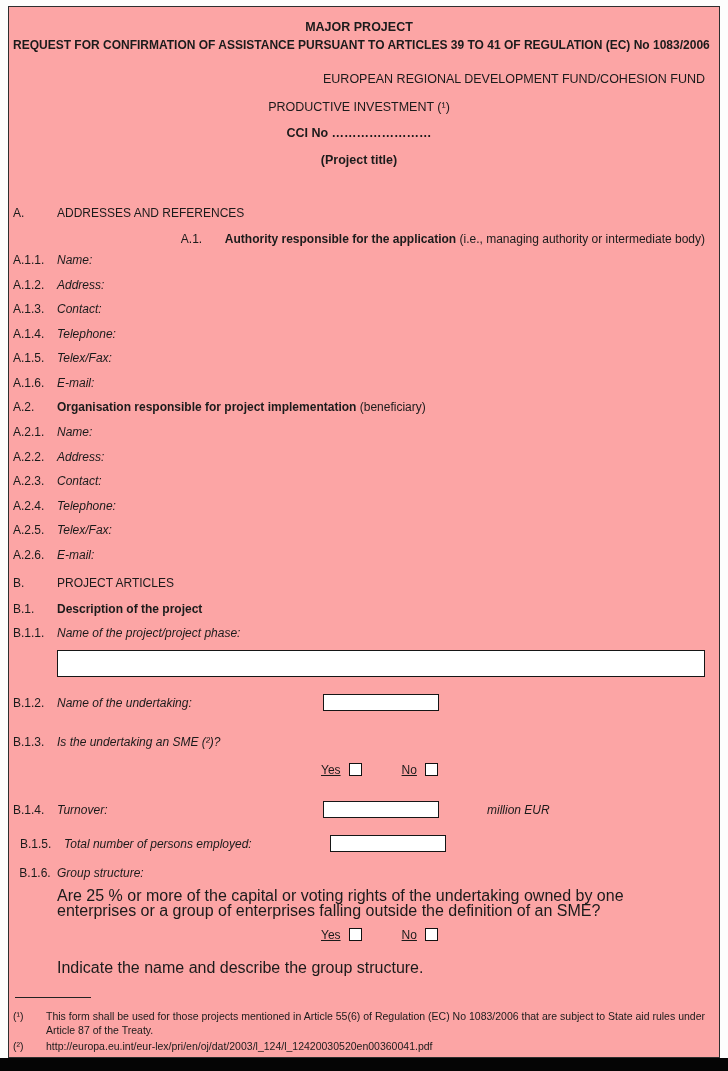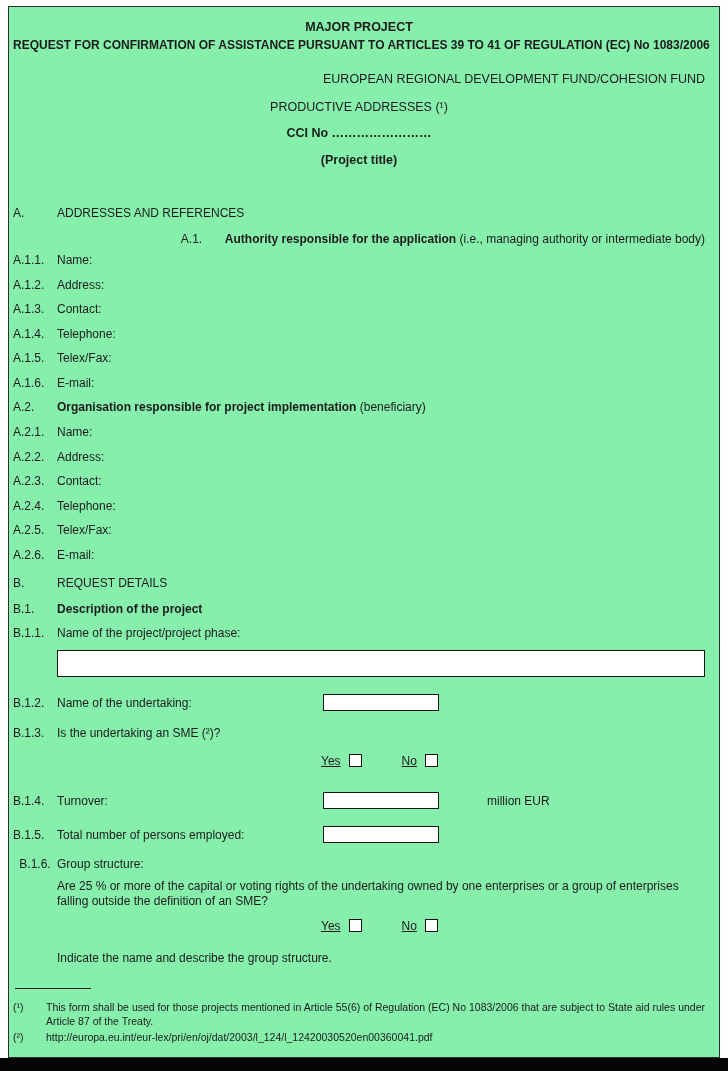--- a/index.html
+++ b/index.html
@@ -2,66 +2,66 @@
 <html><head>
 <meta charset="utf-8">
 <style>
   html,body{margin:0;padding:0;}
   body{
     width:728px;height:1071px;background:#fdfdfc;position:relative;overflow:hidden;
     font-family:"Liberation Sans",sans-serif;color:#1b1b1b;
   }
   .frame{
     position:absolute;left:8px;top:6px;right:8px;bottom:13px;
-    border:1px solid #2e2e2e;background:#86efac;
+    border:1px solid #2e2e2e;background:#fca5a5;
   }
   .content{padding:13px 14px 0 4px;}
   .center{text-align:center;}
   .b{font-weight:bold;}
-  .it{}
+  .it{font-style:italic;}
   .hdr div{line-height:15px;font-size:12.5px;}
   .t2{font-size:12px !important;white-space:nowrap;}
   .row{display:flex;font-size:12px;line-height:14px;margin-bottom:10.5px;}
-  .row.inp{align-items:center;margin-bottom:15px;}
+  .row.inp{align-items:center;margin-bottom:24px;}
   .num{flex:0 0 44px;}
   .lbl266{flex:0 0 266px;}
   .box{
     border:1.5px solid #161616;background:#fff;height:17px;width:116px;
     font:12px "Liberation Sans",sans-serif;padding:0 3px;outline:none;box-sizing:border-box;
   }
   .bigbox{
     display:block;border:1.5px solid #161616;background:#fff;height:27px;
     margin:0 0 17px 44px;width:656px;max-width:calc(100% - 44px);
     font:12px "Liberation Sans",sans-serif;padding:0 4px;outline:none;box-sizing:border-box;
   }
   .cbrow{display:flex;align-items:flex-start;font-size:12px;line-height:14px;text-decoration:underline;}
   .cb{
     appearance:none;-webkit-appearance:none;width:13px;height:13px;
     border:1.5px solid #111;background:#fff;margin:0 0 0 8px;outline:none;
   }
   .cb-no{margin-left:40px;}
-  .para{margin:0 8px 10px 44px;font-size:12px;line-height:15px;}
+  .para{margin:0 8px 10px 44px;font-size:16px;line-height:15px;}
   .unit{margin-left:48px;}
   .fnsep{width:76px;border-top:1px solid #222;margin:22px 0 12px 2px;height:0;}
   .fnrow{display:flex;font-size:10.5px;line-height:13.5px;margin-bottom:3px;}
   .fnmark{flex:0 0 33px;}
   .just{text-align:justify;flex:1;}
   .bottom-bar{position:absolute;left:0;right:0;bottom:0;height:13px;background:#050505;}
 </style>
 </head>
 <body>
 
 <div class="frame">
   <div class="content">
 
     <div class="hdr center">
       <div class="b">MAJOR PROJECT</div>
       <div class="b t2" style="margin-top:3px;">REQUEST FOR CONFIRMATION OF ASSISTANCE PURSUANT TO ARTICLES 39 TO 41 OF REGULATION (EC) No 1083/2006</div>
       <div style="margin-top:19px;text-align:right;">EUROPEAN REGIONAL DEVELOPMENT FUND/COHESION FUND</div>
-      <div style="margin-top:13px;">PRODUCTIVE ADDRESSES (¹)</div>
+      <div style="margin-top:13px;">PRODUCTIVE INVESTMENT (¹)</div>
       <div class="b" style="margin-top:11px;">CCI No ……………………</div>
       <div class="b" style="margin-top:12px;">(Project title)</div>
     </div>
 
     <div class="row" style="margin-top:38px;margin-bottom:12px;">
       <span class="num">A.</span>
       <span>ADDRESSES AND REFERENCES</span>
     </div>
 
     <div class="row" style="margin-bottom:7px;justify-content:flex-end;">
@@ -119,21 +119,21 @@
       <span class="num">A.2.5.</span>
       <span class="it">Telex/Fax:</span>
     </div>
     <div class="row">
       <span class="num">A.2.6.</span>
       <span class="it">E-mail:</span>
     </div>
 
     <div class="row" style="margin-top:14px;margin-bottom:12px;">
       <span class="num">B.</span>
-      <span>REQUEST DETAILS</span>
+      <span>PROJECT ARTICLES</span>
     </div>
 
     <div class="row">
       <span class="num">B.1.</span>
       <span class="b">Description of the project</span>
     </div>
 
     <div class="row" style="margin-bottom:10px;">
       <span class="num">B.1.1.</span>
       <span class="it">Name of the project/project phase:</span>
@@ -157,21 +157,21 @@
       <input type="checkbox" class="cb" style="">
     </div>
 
     <div class="row inp" style="margin-bottom:17px;">
       <span class="num">B.1.4.</span>
       <span class="it lbl266">Turnover:</span>
       <input class="box" type="text" style="">
       <span class="it unit">million EUR</span>
     </div>
 
-    <div class="row inp" style="margin-bottom:14px;">
+    <div class="row inp" style="margin-bottom:14px;margin-left:7px;">
       <span class="num">B.1.5.</span>
       <span class="it lbl266">Total number of persons employed:</span>
       <input class="box" type="text" style="">
     </div>
 
     <div class="row" style="margin-bottom:8px;text-align:center;">
       <span class="num">B.1.6.</span>
       <span class="it">Group structure:</span>
     </div>
     <div class="para">Are 25 % or more of the capital or voting rights of the undertaking owned by one enterprises or a group of enterprises falling outside the definition of an SME?</div>

